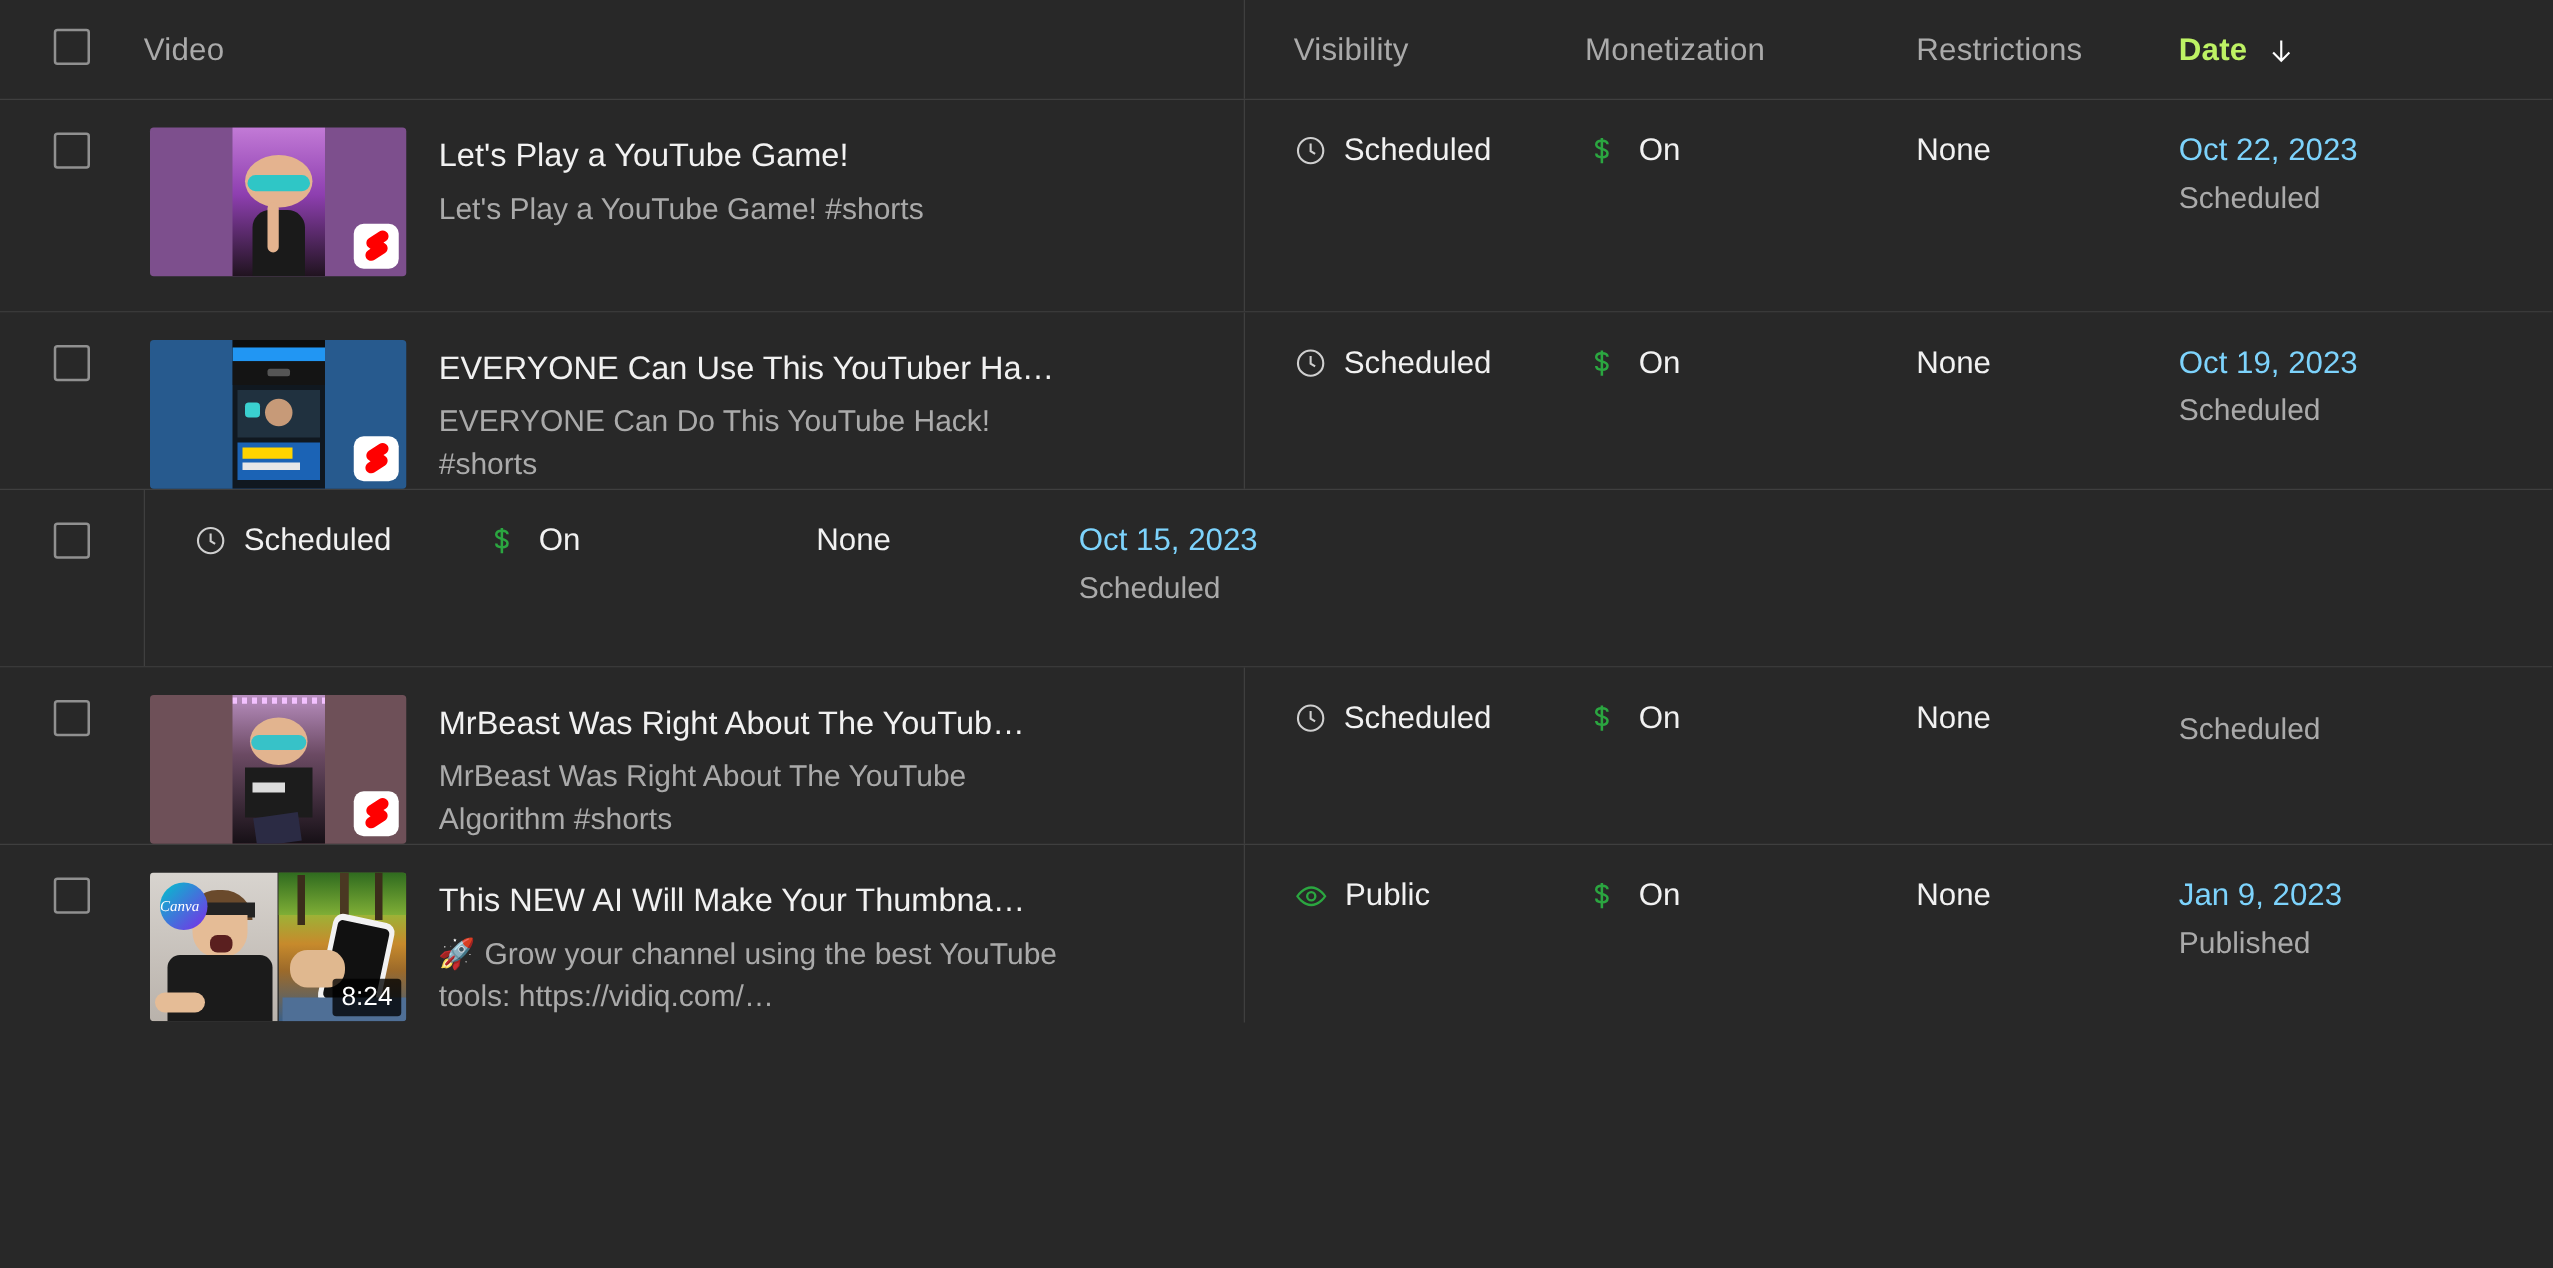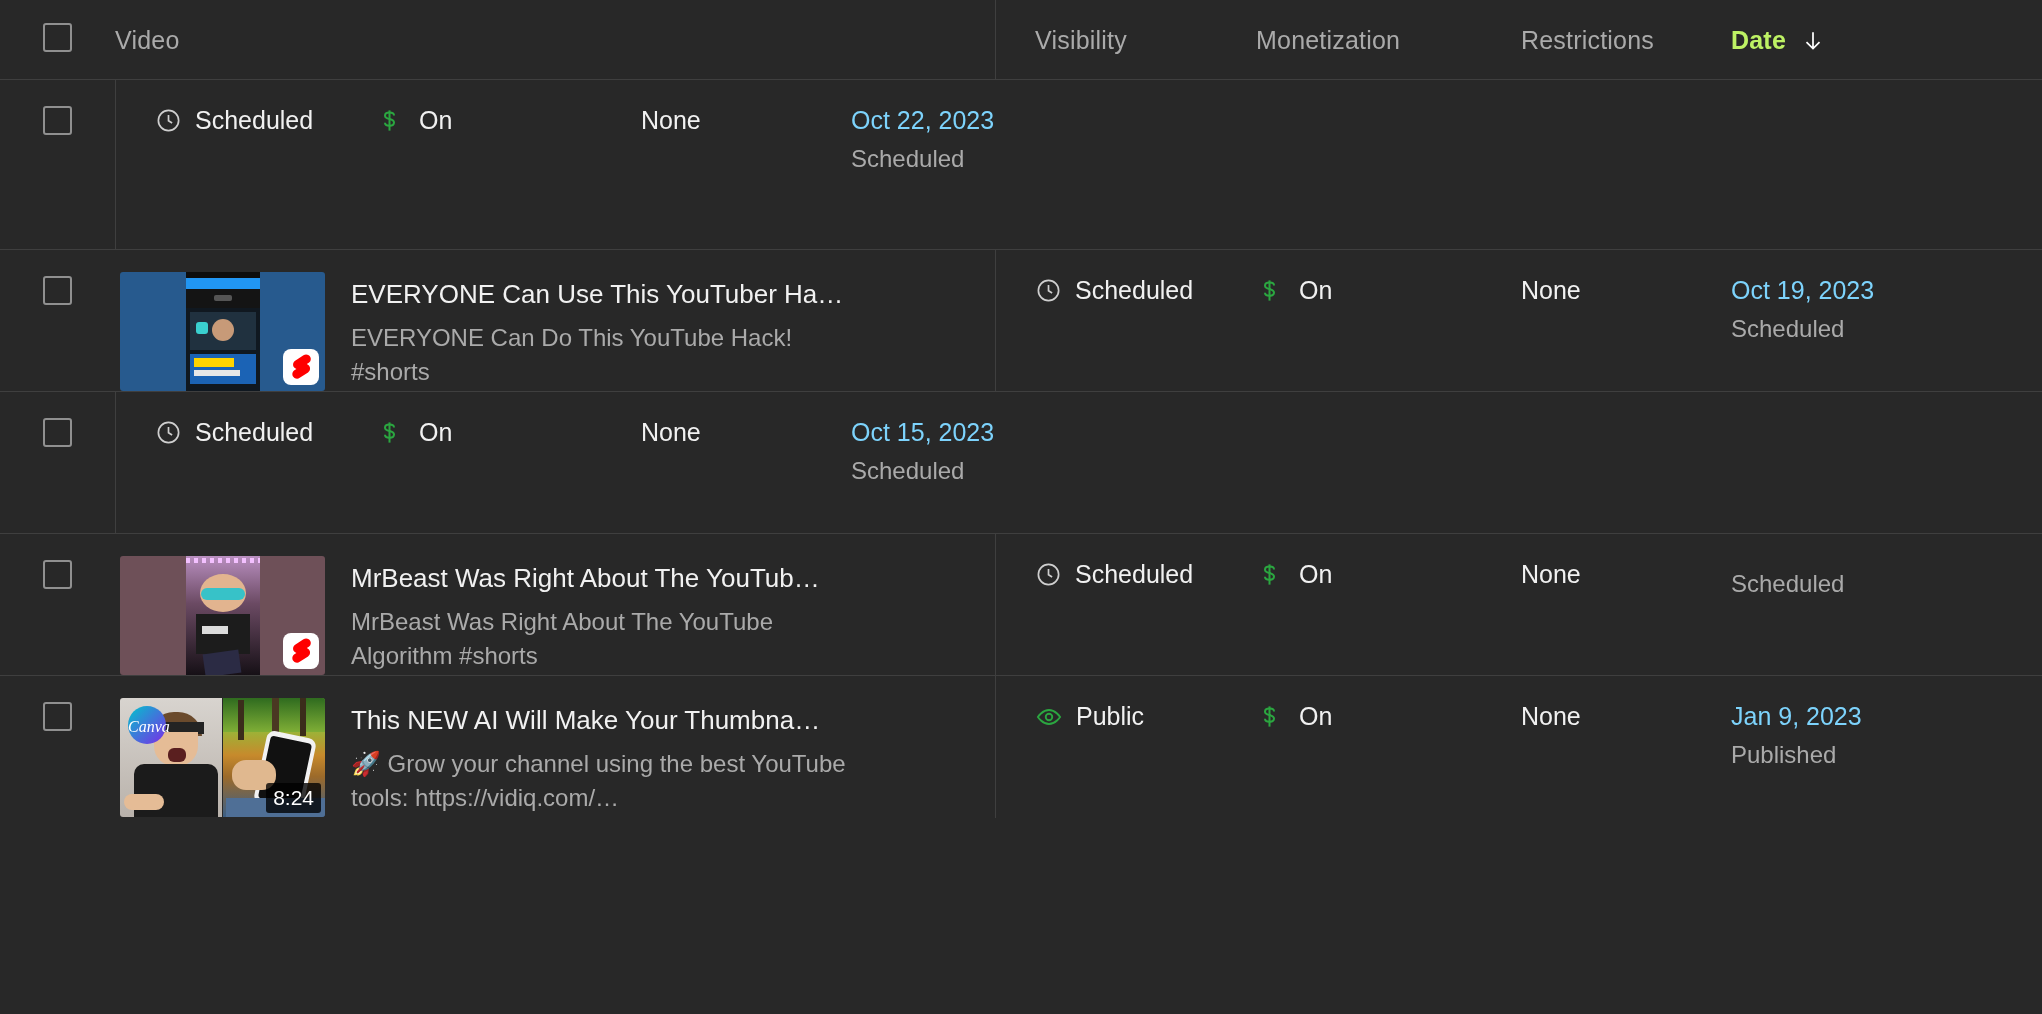--- a/index.html
+++ b/index.html
@@ -26,21 +26,21 @@
     letter-spacing: .2px;
     padding-top: 26px;
     white-space: nowrap;
   }
   .hdr-cell.active { color: #bef264; font-weight: bold; }
 
   
   .col-check   { width: 115px; display:flex; justify-content:center; flex:none; }
   .col-video   { width: 880px; flex:none; display:flex; }
   .col-vis     { width: 260px; flex:none; }
-  .col-mon     { width: 265px; flex:none; }
+  .col-mon     { width: 265px; flex:none;margin-left:12px; }
   .col-res     { width: 210px; flex:none; }
   .col-date    { width: 312px; flex:none; }
 
   .vdivider {
     width: 1px;
     background: #3f3f3f;
     align-self: stretch;
     flex: none;
   }
 
@@ -164,20 +164,41 @@
             <path d="M12 4 L12 19 M6 13 L12 19 L18 13"></path>
           </svg>
         </span>
       </div>
     </div>
   </div>
 
   <div class="row" style="height:170px">
     <div class="col-check">
       <div class="checkbox"></div>
+    </div>
+    <div class="col-video">
+      <div class="thumb-wrap">
+        <div class="thumb" style="background:#7d4f8d">
+          <div class="thumb-strip" style="background:linear-gradient(#c27ad6,#8e3fb0 45%,#20131f)">
+            <div class="seg" style="left:10px;top:22px;width:54px;height:42px;border-radius:50%;background:#e4b38f"></div>
+            <div class="seg" style="left:12px;top:38px;width:50px;height:13px;border-radius:7px;background:#2fc6c6"></div>
+            <div class="seg" style="left:16px;top:66px;width:42px;height:53px;background:#1a1a1a;border-radius:14px 14px 0 0"></div>
+            <div class="seg" style="left:28px;top:60px;width:9px;height:40px;border-radius:5px;background:#e4b38f"></div>
+          </div>
+          <div class="shorts-badge">
+            <svg viewBox="0 0 24 28">
+                <path d="M14.7 1.2 5.6 7.1c-3 2-3 6.4.1 8.3l1.3.8-2.2 1.4c-3 2-3 6.4.1 8.3 1.8 1.1 4 1.1 5.7-.1l9.1-5.9c3-2 3-6.4-.1-8.3l-1.3-.8 2.2-1.4c3-2 3-6.4-.1-8.3-1.8-1.1-4-1.1-5.7.1z" fill="#ff0000"></path>
+              </svg>
+          </div>
+        </div>
+      </div>
+      <div class="meta">
+        <div class="v-title">Let's Play a YouTube Game!</div>
+        <div class="v-desc">Let's Play a YouTube Game! #shorts</div>
+      </div>
     </div>
     <div class="vdivider"></div>
     <div class="col-vis cellpad" style="padding-left:39px">
       <div class="vis-wrap">
         <span class="icon">
           <svg viewBox="0 0 24 24" width="27" height="27" fill="none" stroke="#cfcfcf" stroke-width="1.5">
             <circle cx="12" cy="12" r="9"></circle>
               <path d="M12 7v5.3l3.2 2"></path>
           </svg>
         </span>
@@ -370,21 +391,21 @@
         <div class="thumb">
 
           <div class="seg" style="left:0;top:0;width:102px;height:119px;background:linear-gradient(#d8d4cf,#b9b2ab)"></div>
           <div class="seg" style="left:30px;top:14px;width:52px;height:24px;border-radius:24px 24px 0 0;background:#6a4a2c"></div>
           <div class="seg" style="left:28px;top:24px;width:56px;height:12px;background:#232323"></div>
           <div class="seg" style="left:34px;top:34px;width:44px;height:34px;border-radius:0 0 20px 20px;background:#e5bc96"></div>
           <div class="seg" style="left:48px;top:50px;width:18px;height:14px;border-radius:6px;background:#5a1f1f"></div>
           <div class="seg" style="left:14px;top:66px;width:84px;height:53px;background:#1b1b1b;border-radius:10px 10px 0 0"></div>
           <div class="seg" style="left:4px;top:96px;width:40px;height:16px;border-radius:8px;background:#e5bc96"></div>
           <div class="seg" style="left:8px;top:8px;width:38px;height:38px;border-radius:50%;background:linear-gradient(135deg,#00c4cc,#7d2ae8)"></div>
-          <div class="seg" style="left:8px;top:20px;width:14px;text-align:center;color:#fff;font-size:16px;font-style:italic;font-family:'Liberation Serif',serif">Canva</div>
+          <div class="seg" style="left:8px;top:20px;width:14px;text-align:center;color:#fff;font-size:12px;font-style:italic;font-family:'Liberation Serif',serif">Canva</div>
 
           <div class="seg" style="left:103px;top:0;width:102px;height:119px;background:linear-gradient(#5e9b2e 0%,#8fbf3a 22%,#c78a2c 48%,#9c6a2a 66%,#3b5f86 100%)"></div>
           <div class="seg" style="left:103px;top:0;width:102px;height:34px;background:linear-gradient(#2f6b1f,#7fae36)"></div>
           <div class="seg" style="left:118px;top:2px;width:6px;height:40px;background:#3b2d1b"></div>
           <div class="seg" style="left:152px;top:0;width:7px;height:46px;background:#4a3822"></div>
           <div class="seg" style="left:180px;top:0;width:6px;height:38px;background:#3b2d1b"></div>
           <div class="seg" style="left:140px;top:36px;width:50px;height:74px;border-radius:8px;background:#f2f2f2;transform:rotate(12deg)"></div>
           <div class="seg" style="left:144px;top:41px;width:42px;height:64px;border-radius:4px;background:#111;transform:rotate(12deg)"></div>
           <div class="seg" style="left:112px;top:62px;width:44px;height:30px;border-radius:14px;background:#e0b88f"></div>
           <div class="seg" style="left:106px;top:100px;width:99px;height:19px;background:#4f6f96"></div>

